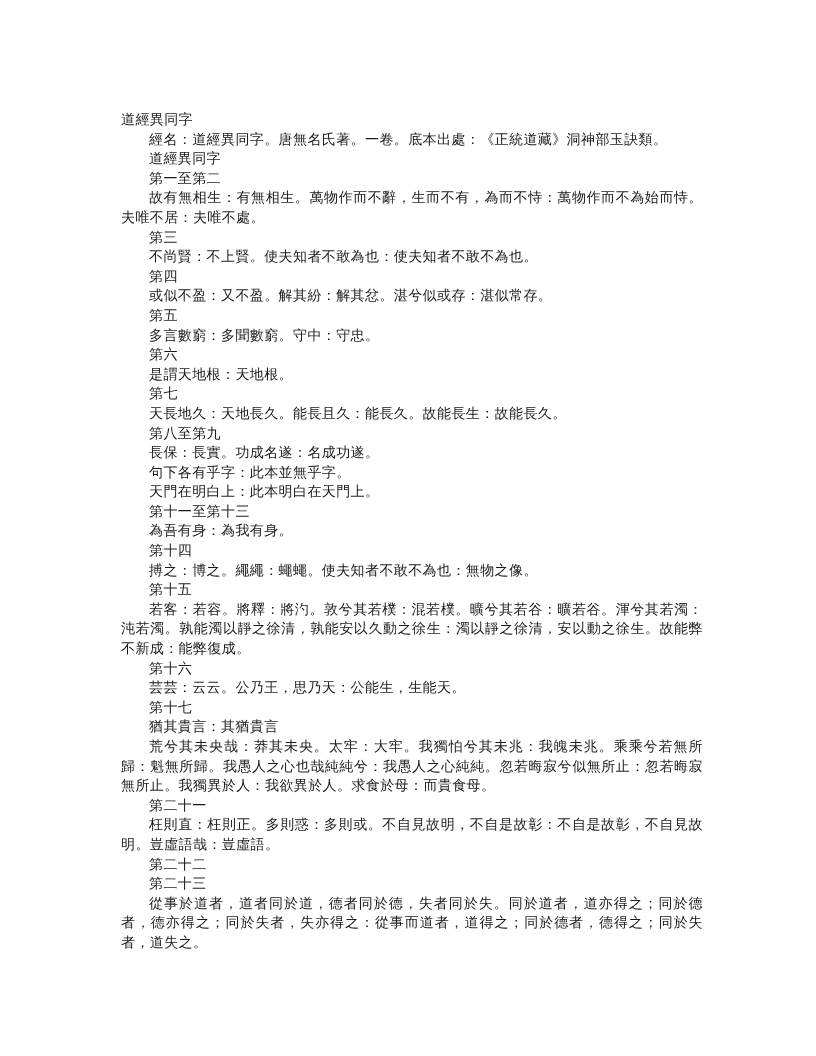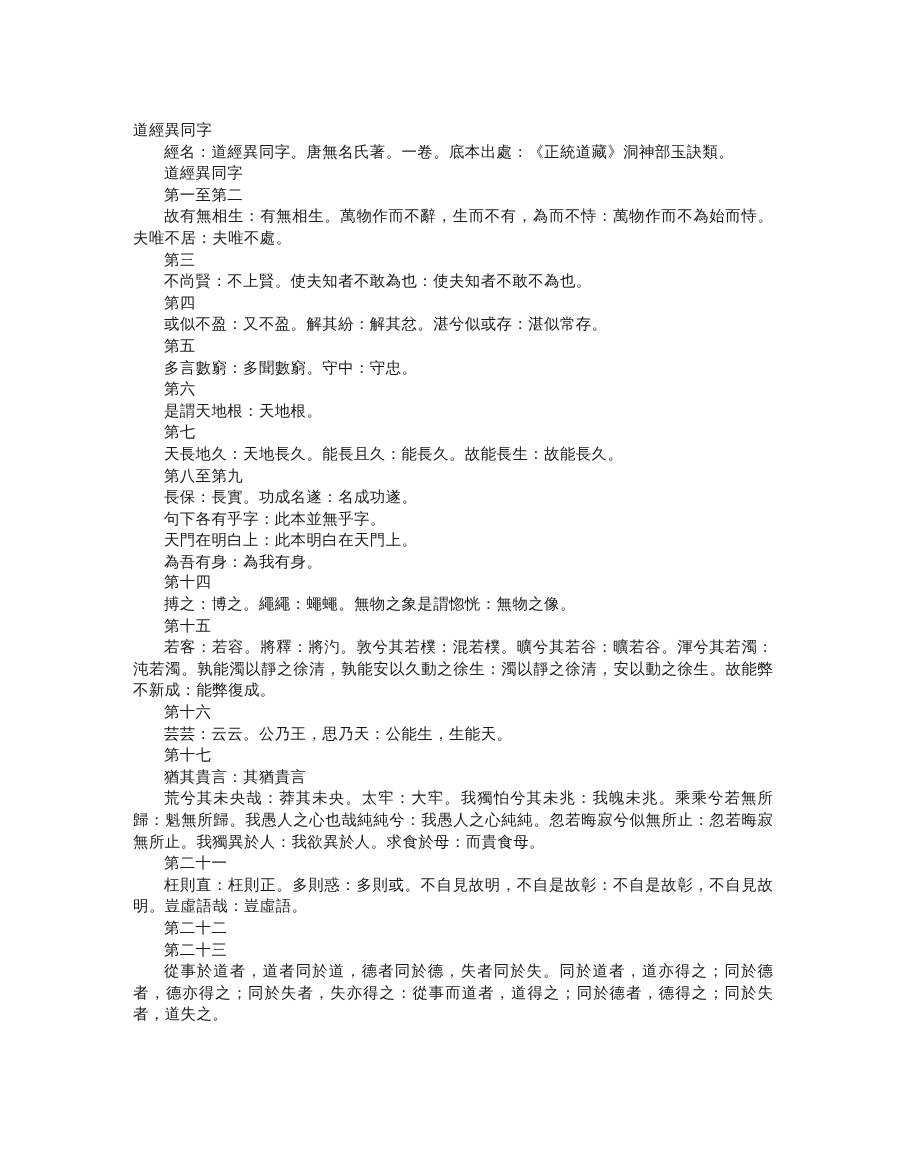--- a/index.html
+++ b/index.html
@@ -55,23 +55,24 @@
     <p class="para">第五</p>
     <p class="para">多言數窮：多聞數窮。守中：守忠。</p>
     <p class="para">第六</p>
     <p class="para">是謂天地根：天地根。</p>
     <p class="para">第七</p>
     <p class="para">天長地久：天地長久。能長且久：能長久。故能長生：故能長久。</p>
     <p class="para">第八至第九</p>
     <p class="para">長保：長實。功成名遂：名成功遂。</p>
     <p class="para">句下各有乎字：此本並無乎字。</p>
     <p class="para">天門在明白上：此本明白在天門上。</p>
+    <p class="para">第十一至第十三</p>
     <p class="para">為吾有身：為我有身。</p>
     <p class="para">第十四</p>
-    <p class="para">搏之：博之。繩繩：蠅蠅。無物之象是謂惚恍：無物之像。</p>
+    <p class="para">搏之：博之。繩繩：蠅蠅。使夫知者不敢不為也：無物之像。</p>
     <p class="para">第十五</p>
     <p class="para">若客：若容。將釋：將汋。敦兮其若樸：混若樸。曠兮其若谷：曠若谷。渾兮其若濁：沌若濁。孰能濁以靜之徐清，孰能安以久動之徐生：濁以靜之徐清，安以動之徐生。故能弊不新成：能弊復成。</p>
     <p class="para">第十六</p>
     <p class="para">芸芸：云云。公乃王，思乃天：公能生，生能天。</p>
     <p class="para">第十七</p>
     <p class="para">猶其貴言：其猶貴言</p>
     <p class="para">荒兮其未央哉：莽其未央。太牢：大牢。我獨怕兮其未兆：我魄未兆。乘乘兮若無所歸：魁無所歸。我愚人之心也哉純純兮：我愚人之心純純。忽若晦寂兮似無所止：忽若晦寂無所止。我獨異於人：我欲異於人。求食於母：而貴食母。</p>
     <p class="para">第二十一</p>
     <p class="para">枉則直：枉則正。多則惑：多則或。不自見故明，不自是故彰：不自是故彰，不自見故明。豈虛語哉：豈虛語。</p>
     <p class="para">第二十二</p>

